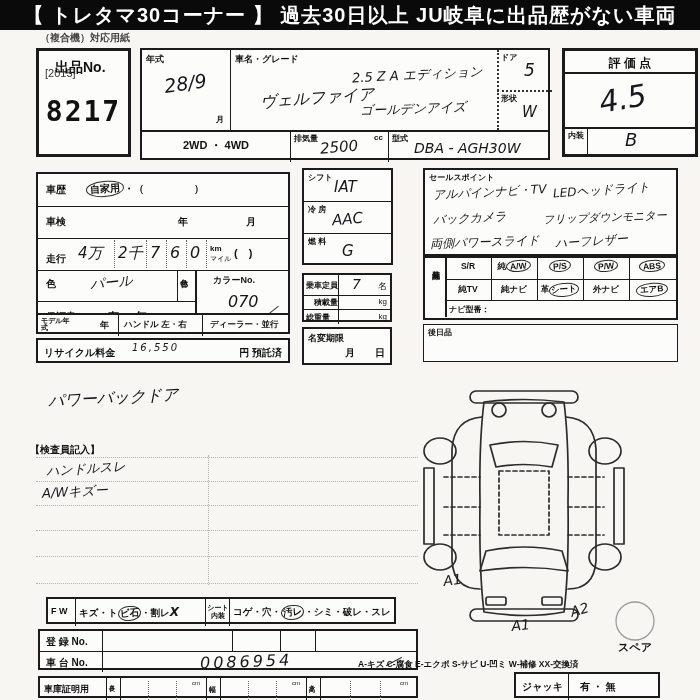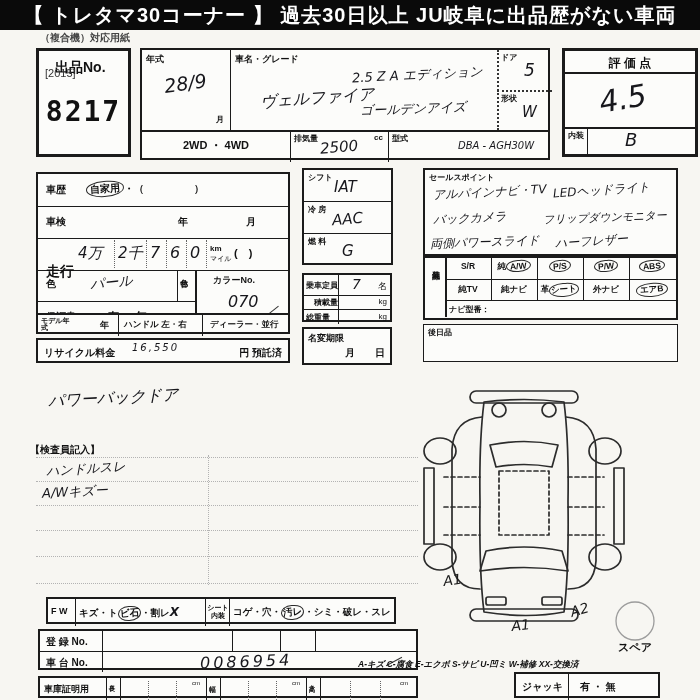--- a/index.html
+++ b/index.html
@@ -55,21 +55,21 @@
     <div class="abs lb bold" style="left:359px;top:2px;font-size:8px;">ドア</div>
     <div class="abs hw" style="left:382px;top:10px;font-size:17px;">5</div>
     <div class="abs lb bold" style="left:359px;top:43px;font-size:8px;">形状</div>
     <div class="abs hw" style="left:380px;top:53px;font-size:15px;">W</div>
 
     <div class="abs bold" style="left:0;top:88px;width:148px;text-align:center;font-size:11px;">2WD ・ 4WD</div>
     <div class="abs lb bold" style="left:152px;top:83px;font-size:8px;">排気量</div>
     <div class="abs hw" style="left:178px;top:88px;font-size:15px;transform:rotate(-5deg);">2500</div>
     <div class="abs lb bold" style="left:232px;top:83px;font-size:8px;">cc</div>
     <div class="abs lb bold" style="left:250px;top:83px;font-size:8px;">型式</div>
-    <div class="abs hw" style="left:272px;top:90px;font-size:10px;margin-left:44px;">DBA - AGH30W</div>
+    <div class="abs hw" style="left:272px;top:90px;font-size:14px;">DBA - AGH30W</div>
   </div>
 
   <div class="b b3" style="left:562px;top:48px;width:136px;height:109px;">
     <div class="abs bold" style="left:0;top:4px;width:100%;text-align:center;font-size:12px;">評 価 点</div>
     <div class="hln" style="top:21px;border-top-width:2px;"></div>
     <div class="abs hw" style="left:34px;top:30px;font-size:30px;transform:rotate(-10deg);">4.5</div>
     <div class="hln" style="top:76px;border-top-width:2px;"></div>
     <div class="vln" style="left:22px;top:76px;height:27px;"></div>
     <div class="abs lb bold" style="left:3px;top:80px;width:16px;font-size:8px;line-height:10px;">内装</div>
     <div class="abs hw" style="left:60px;top:78px;font-size:18px;">B</div>
@@ -83,21 +83,21 @@
 
     <div class="abs lb bold" style="left:8px;top:9px;font-size:10px;">車歴</div>
     <div class="abs" style="left:48px;top:7px;font-size:10px;font-weight:bold;">
       <span class="ov">自家用</span><span>・（　　　　　）</span>
     </div>
 
     <div class="abs lb bold" style="left:8px;top:41px;font-size:10px;">車検</div>
     <div class="abs lb bold" style="left:140px;top:41px;font-size:10px;">年</div>
     <div class="abs lb bold" style="left:208px;top:41px;font-size:10px;">月</div>
 
-    <div class="abs lb bold" style="left:8px;top:89px;font-size:14px;">走行</div>
+    <div class="abs lb bold" style="left:8px;top:78px;font-size:10px;">走行</div>
     <div class="dotv" style="left:76px;top:66px;height:28px;"></div>
     <div class="dotv" style="left:108px;top:66px;height:28px;"></div>
     <div class="dotv" style="left:128px;top:66px;height:28px;"></div>
     <div class="dotv" style="left:148px;top:66px;height:28px;"></div>
     <div class="dotv" style="left:168px;top:66px;height:28px;"></div>
     <div class="abs hw" style="left:40px;top:70px;font-size:15px;">4万</div>
     <div class="abs hw" style="left:80px;top:70px;font-size:15px;">2千</div>
     <div class="abs hw" style="left:112px;top:69px;font-size:16px;">7</div>
     <div class="abs hw" style="left:132px;top:69px;font-size:16px;">6</div>
     <div class="abs hw" style="left:152px;top:69px;font-size:16px;">0</div>
@@ -256,21 +256,21 @@
     <div class="dotv" style="left:236px;top:3px;height:19px;"></div>
     <div class="abs lb" style="left:252px;top:2px;font-size:6px;">cm</div>
     <div class="vln" style="left:266px;top:0;height:22px;"></div>
     <div class="abs lb bold vert" style="left:269px;top:2px;font-size:6.5px;line-height:7px;letter-spacing:0;">高さ</div>
     <div class="vln" style="left:280px;top:0;height:22px;border-left-width:1px;"></div>
     <div class="dotv" style="left:310px;top:3px;height:19px;"></div>
     <div class="dotv" style="left:340px;top:3px;height:19px;"></div>
     <div class="abs lb" style="left:360px;top:2px;font-size:6px;">cm</div>
   </div>
 
-  <div class="abs bold" style="left:358px;top:659px;font-size:8.5px;white-space:nowrap;font-style:italic;">A-キズ  C-腐食  E-エクボ  S-サビ  U-凹ミ  W-補修  XX-交換済</div>
+  <div class="abs bold" style="left:358px;top:659px;font-size:8.5px;white-space:nowrap;">A-キズ  C-腐食  E-エクボ  S-サビ  U-凹ミ  W-補修  XX-交換済</div>
   <div class="b" style="left:358px;top:711px;width:150px;height:26px;">
     <div class="vln" style="left:56px;top:0;height:26px;"></div>
     <div class="abs bold" style="left:8px;top:6px;font-size:10px;">工　具</div>
     <div class="abs bold" style="left:70px;top:6px;font-size:10px;">有 ・ 無</div>
   </div>
   <div class="b" style="left:514px;top:672px;width:146px;height:26px;">
     <div class="vln" style="left:52px;top:0;height:26px;"></div>
     <div class="abs bold" style="left:6px;top:6px;font-size:10px;">ジャッキ</div>
     <div class="abs bold" style="left:64px;top:6px;font-size:10px;">有 ・ 無</div>
   </div>

